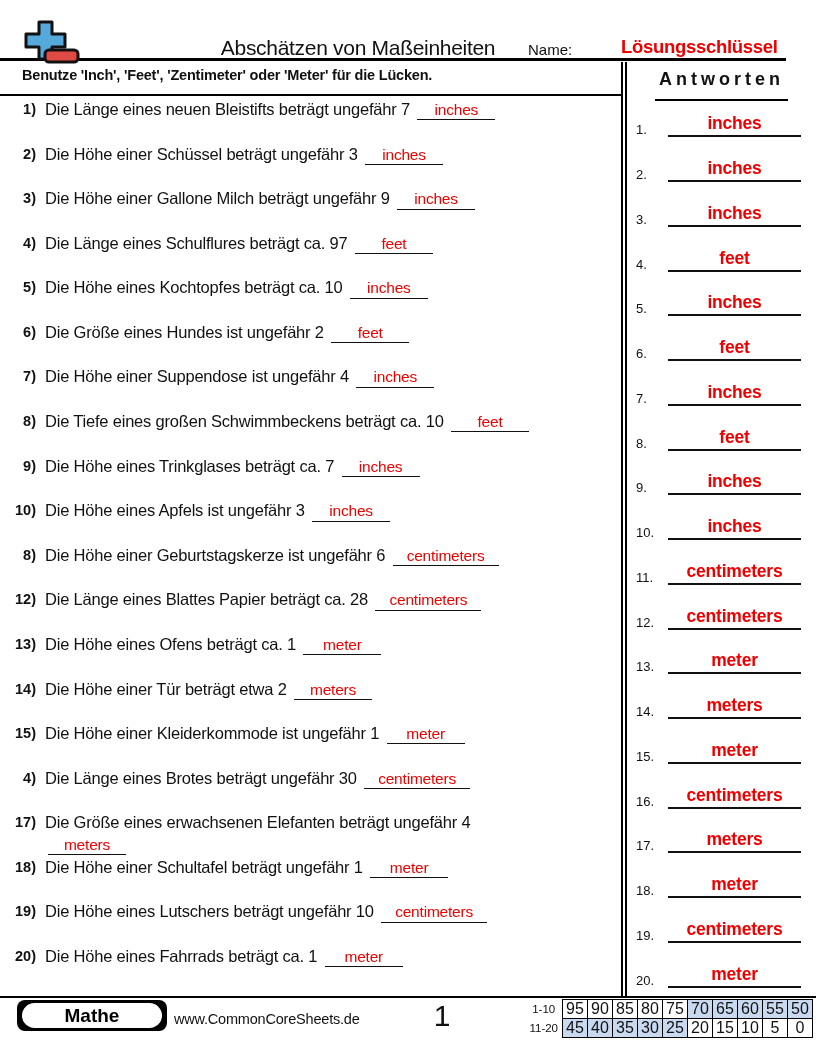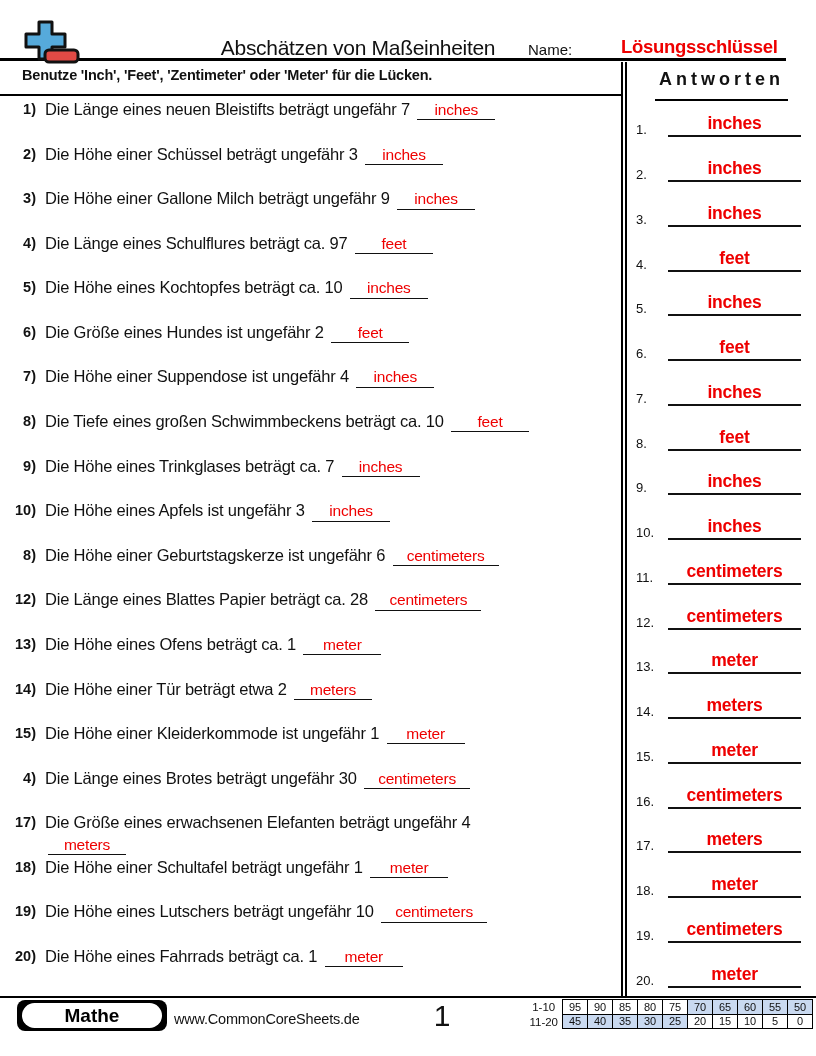--- a/index.html
+++ b/index.html
@@ -36,21 +36,21 @@
   
   .footer{position:absolute;left:0;top:996px;width:816px;height:40px;border-top:2.5px solid #000;box-sizing:content-box;}
   .badge-outer{position:absolute;left:17px;top:2px;width:150px;height:31px;background:#000;border-radius:8px;}
   .badge-inner{position:absolute;left:5px;right:5px;top:3px;bottom:3px;background:#fff;border-radius:14px;
     display:flex;align-items:center;justify-content:center;font-weight:bold;font-size:19px;color:#000;}
   .site{position:absolute;left:174px;top:13px;font-size:14.5px;letter-spacing:-0.2px;}
   .page-num{position:absolute;left:420px;top:1px;width:44px;text-align:center;font-size:30px;}
   .grade{position:absolute;right:3px;top:1px;display:flex;align-items:stretch;}
   .grade-labels{display:flex;flex-direction:column;justify-content:space-around;font-size:11.5px;text-align:center;padding-right:4px;}
   table.grade-table{border-collapse:collapse;}
-  table.grade-table td{border:1.8px solid #000;width:22px;height:13.5px;text-align:center;font-size:11px;padding:0 1px;}
+  table.grade-table td{border:1.8px solid #000;width:22px;height:13.5px;text-align:center;font-size:16px;padding:0 1px;}
   td.shaded{background:var(--shade);}
 </style>
 </head>
 <body>
 
 <div class="page" style="--red: #ee0000; --logo-blue: #56aadb; --logo-red: #e04a45; --shade: #c9d9f0;">
 
   <div class="header">
     <svg class="logo" viewBox="0 0 64 44">
       <path d="M21 2 h13 v12 h13 v13 h-13 v12 h-13 v-12 h-13 v-13 h13 z" style="fill:var(--logo-blue)" stroke="#111" stroke-width="3" stroke-linejoin="round"></path>

